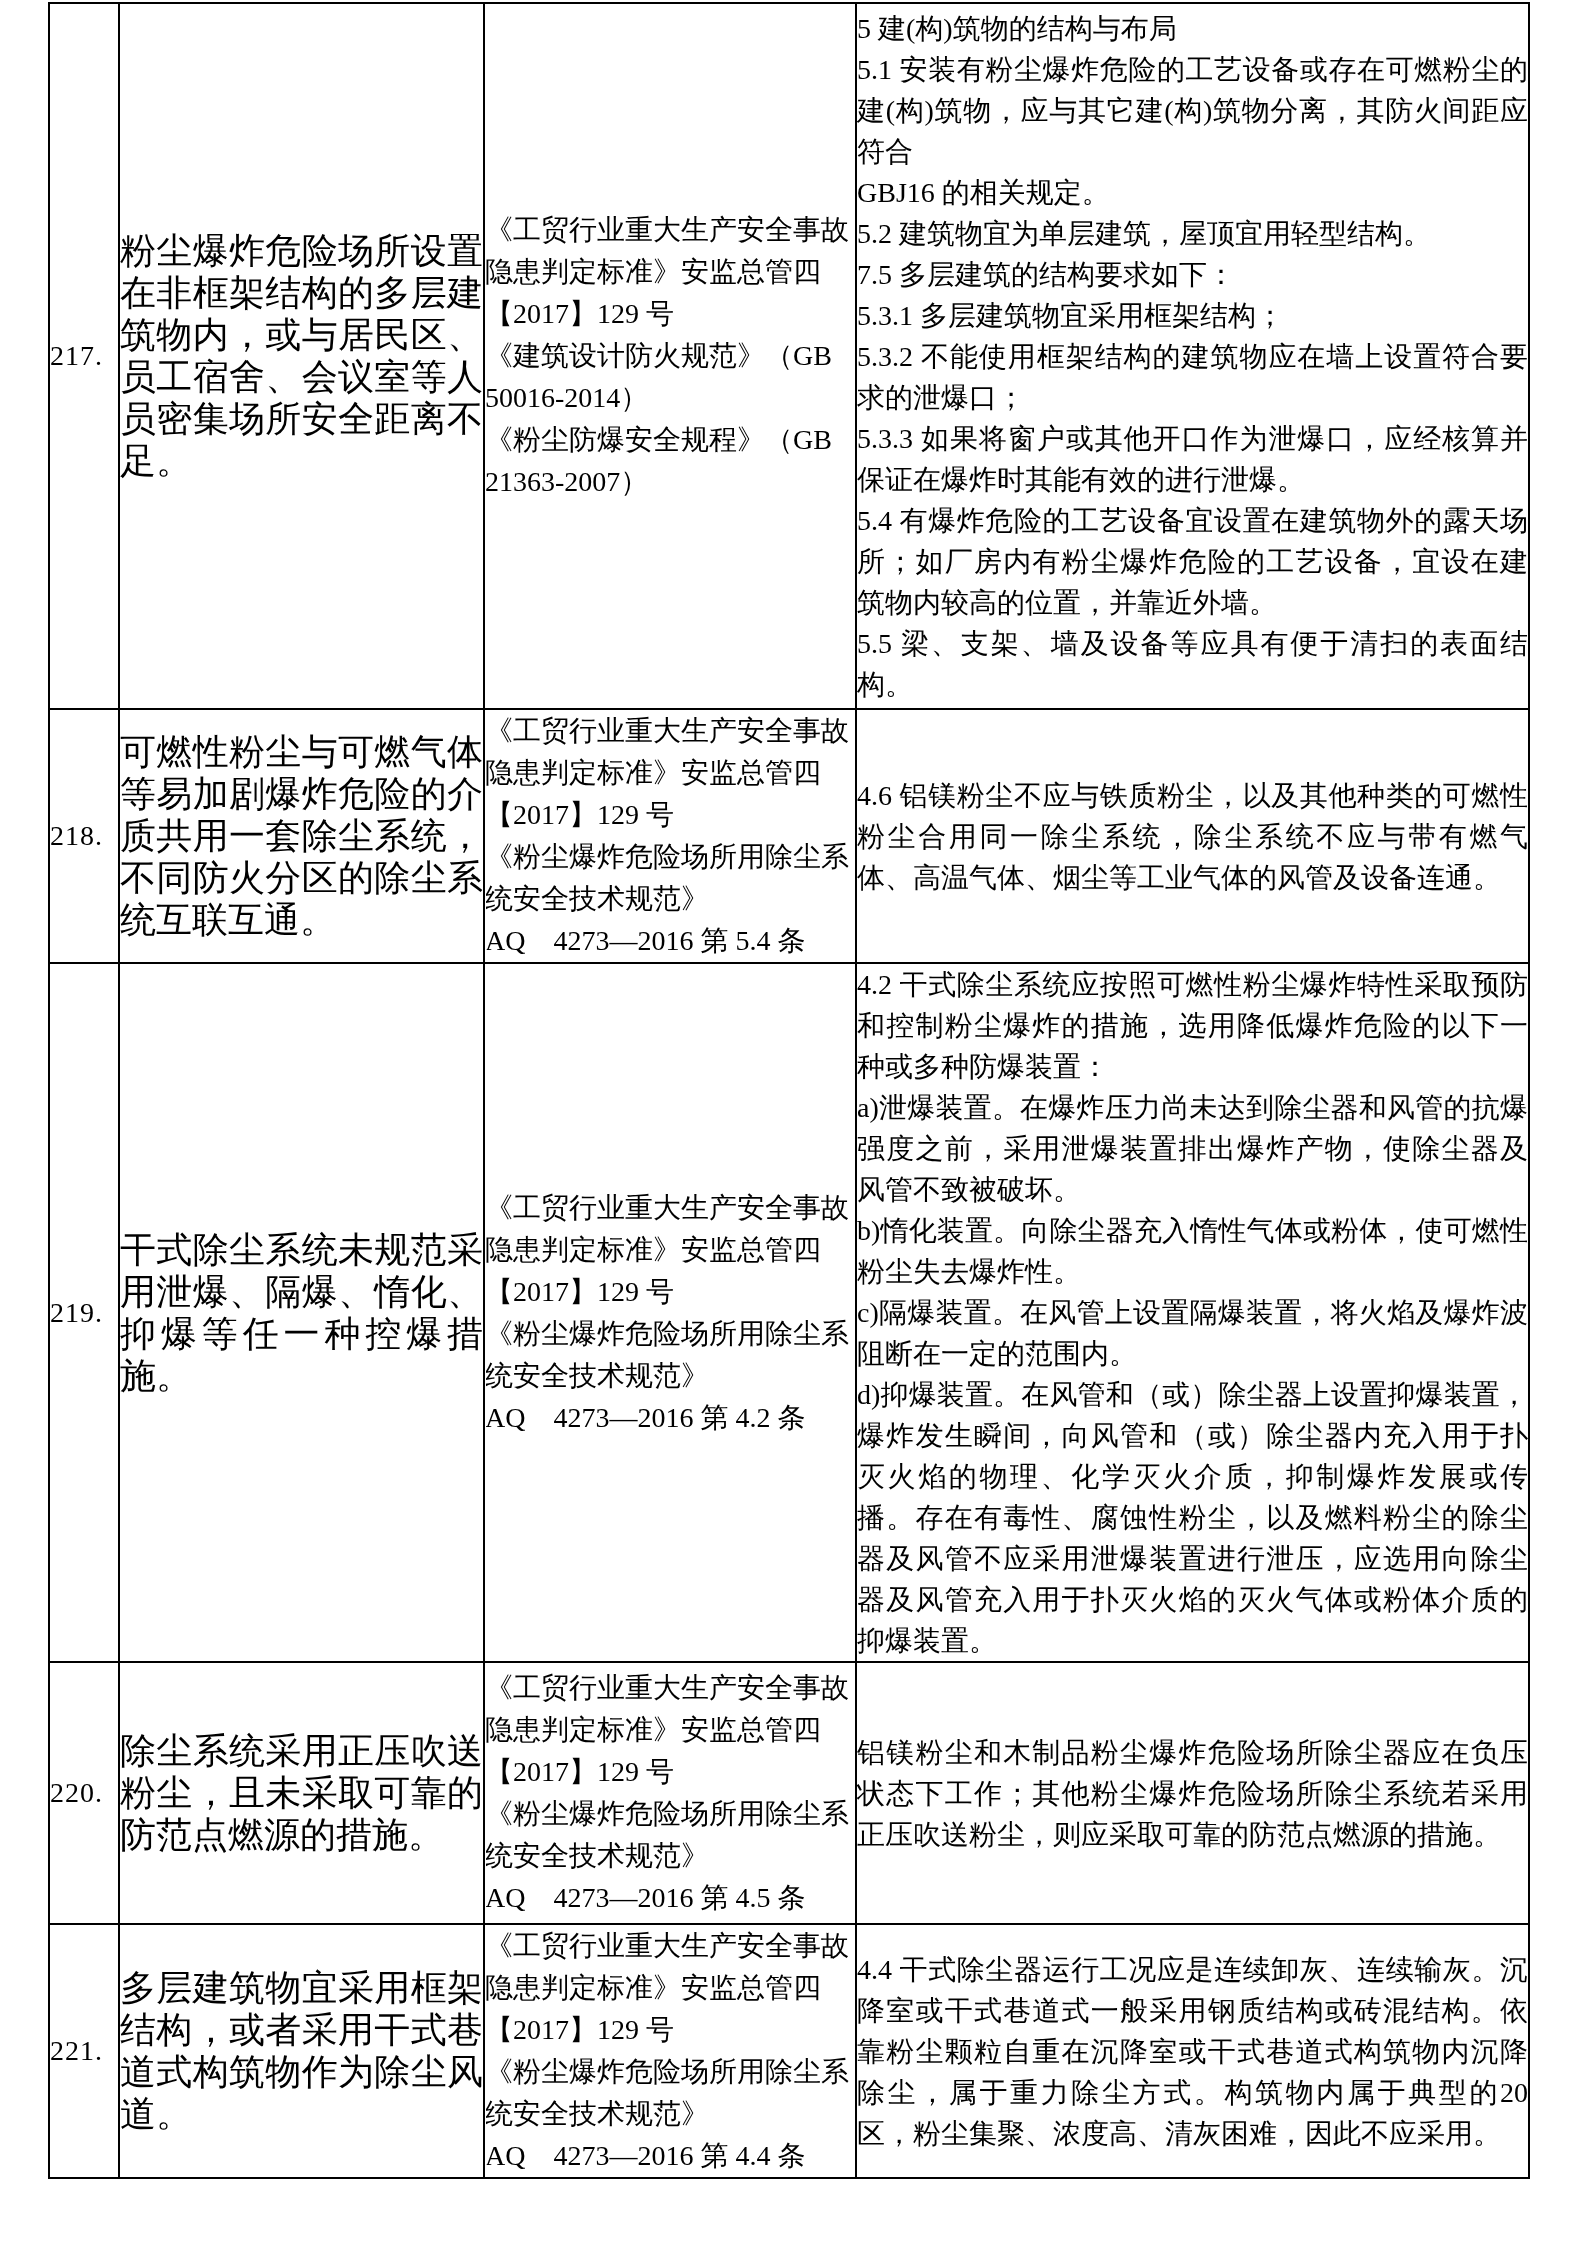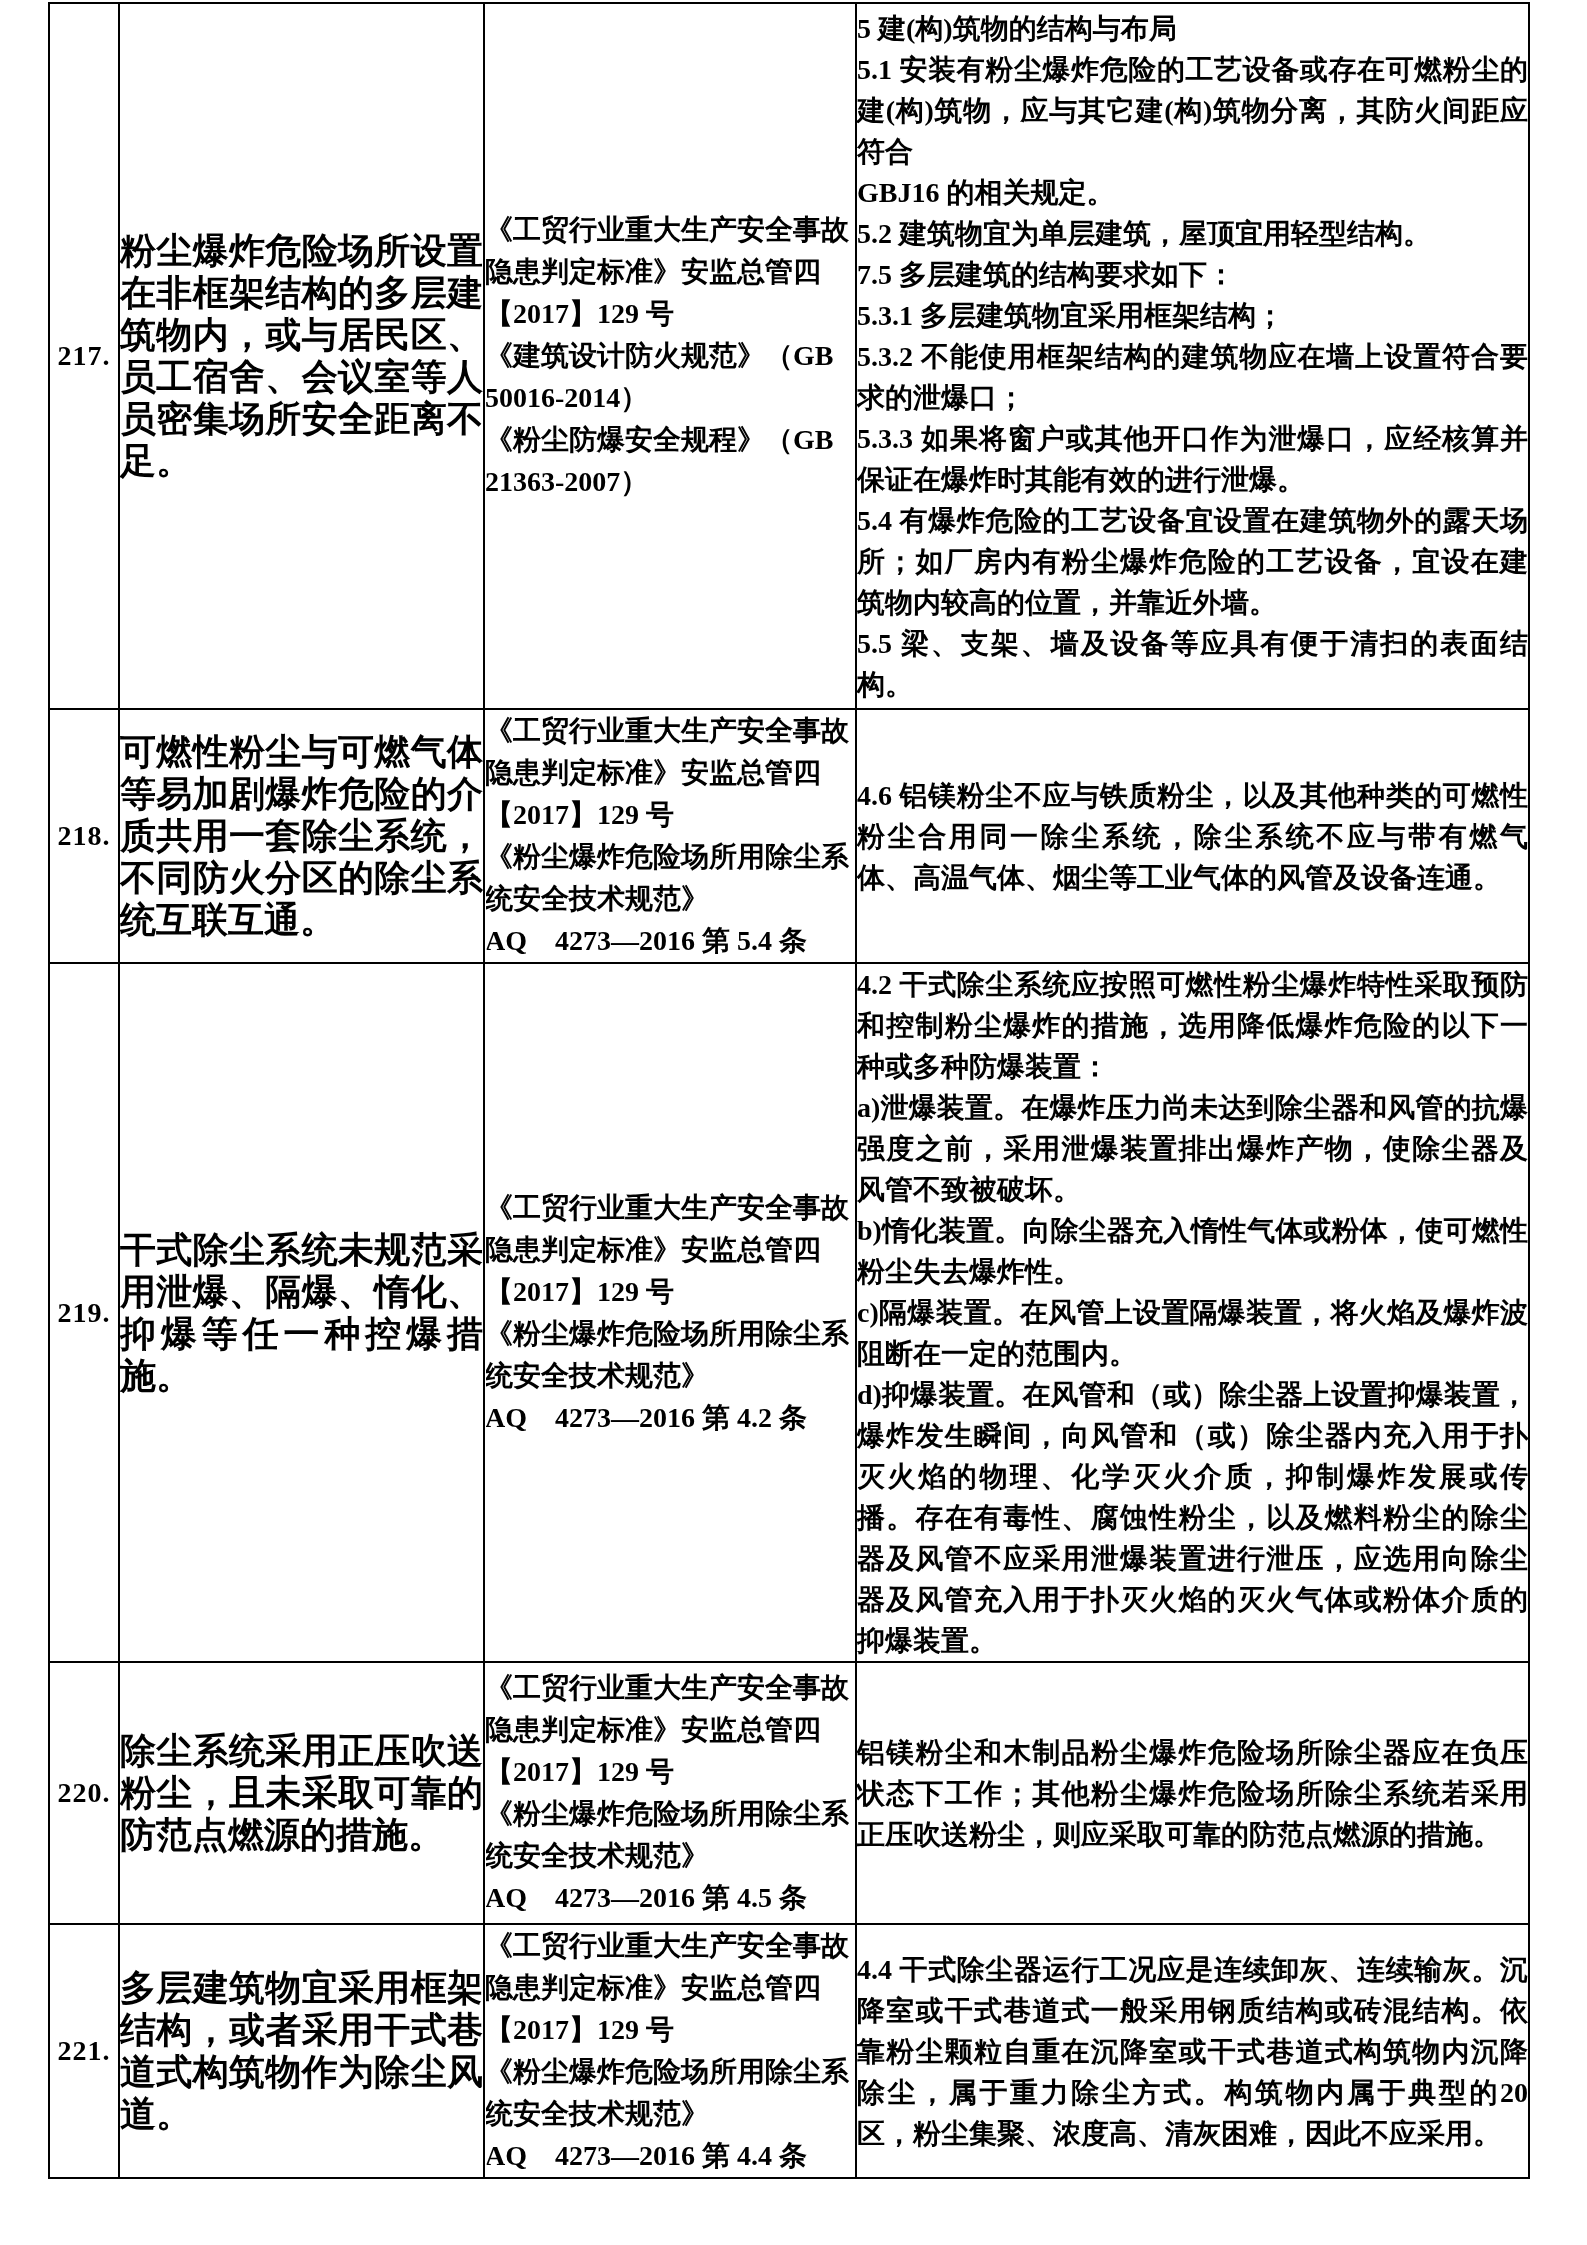--- a/index.html
+++ b/index.html
@@ -25,31 +25,30 @@
     top: 2px;
     width: 1480px;
     border-collapse: collapse;
     table-layout: fixed;
   }
   table.doc-table td {
     border: 2px solid #000000;
     vertical-align: middle;
     padding: 0;
     overflow: hidden;
-    font-weight: bold;
   }
   
   tr.row-0 { height: 706px; }
   tr.row-1 { height: 250px; }
   tr.row-2 { height: 694px; }
   tr.row-3 { height: 262px; }
   tr.row-4 { height: 237px; }
 
   td.cell-number {
-    text-align: center;
+    text-align: left;
     font-size: 28px;
     letter-spacing: 1px;
   }
   td.cell-desc {
     font-size: 36px;
     line-height: 42px;
     padding: 0 33px;
     text-align: justify;
     text-justify: inter-character;
   }

